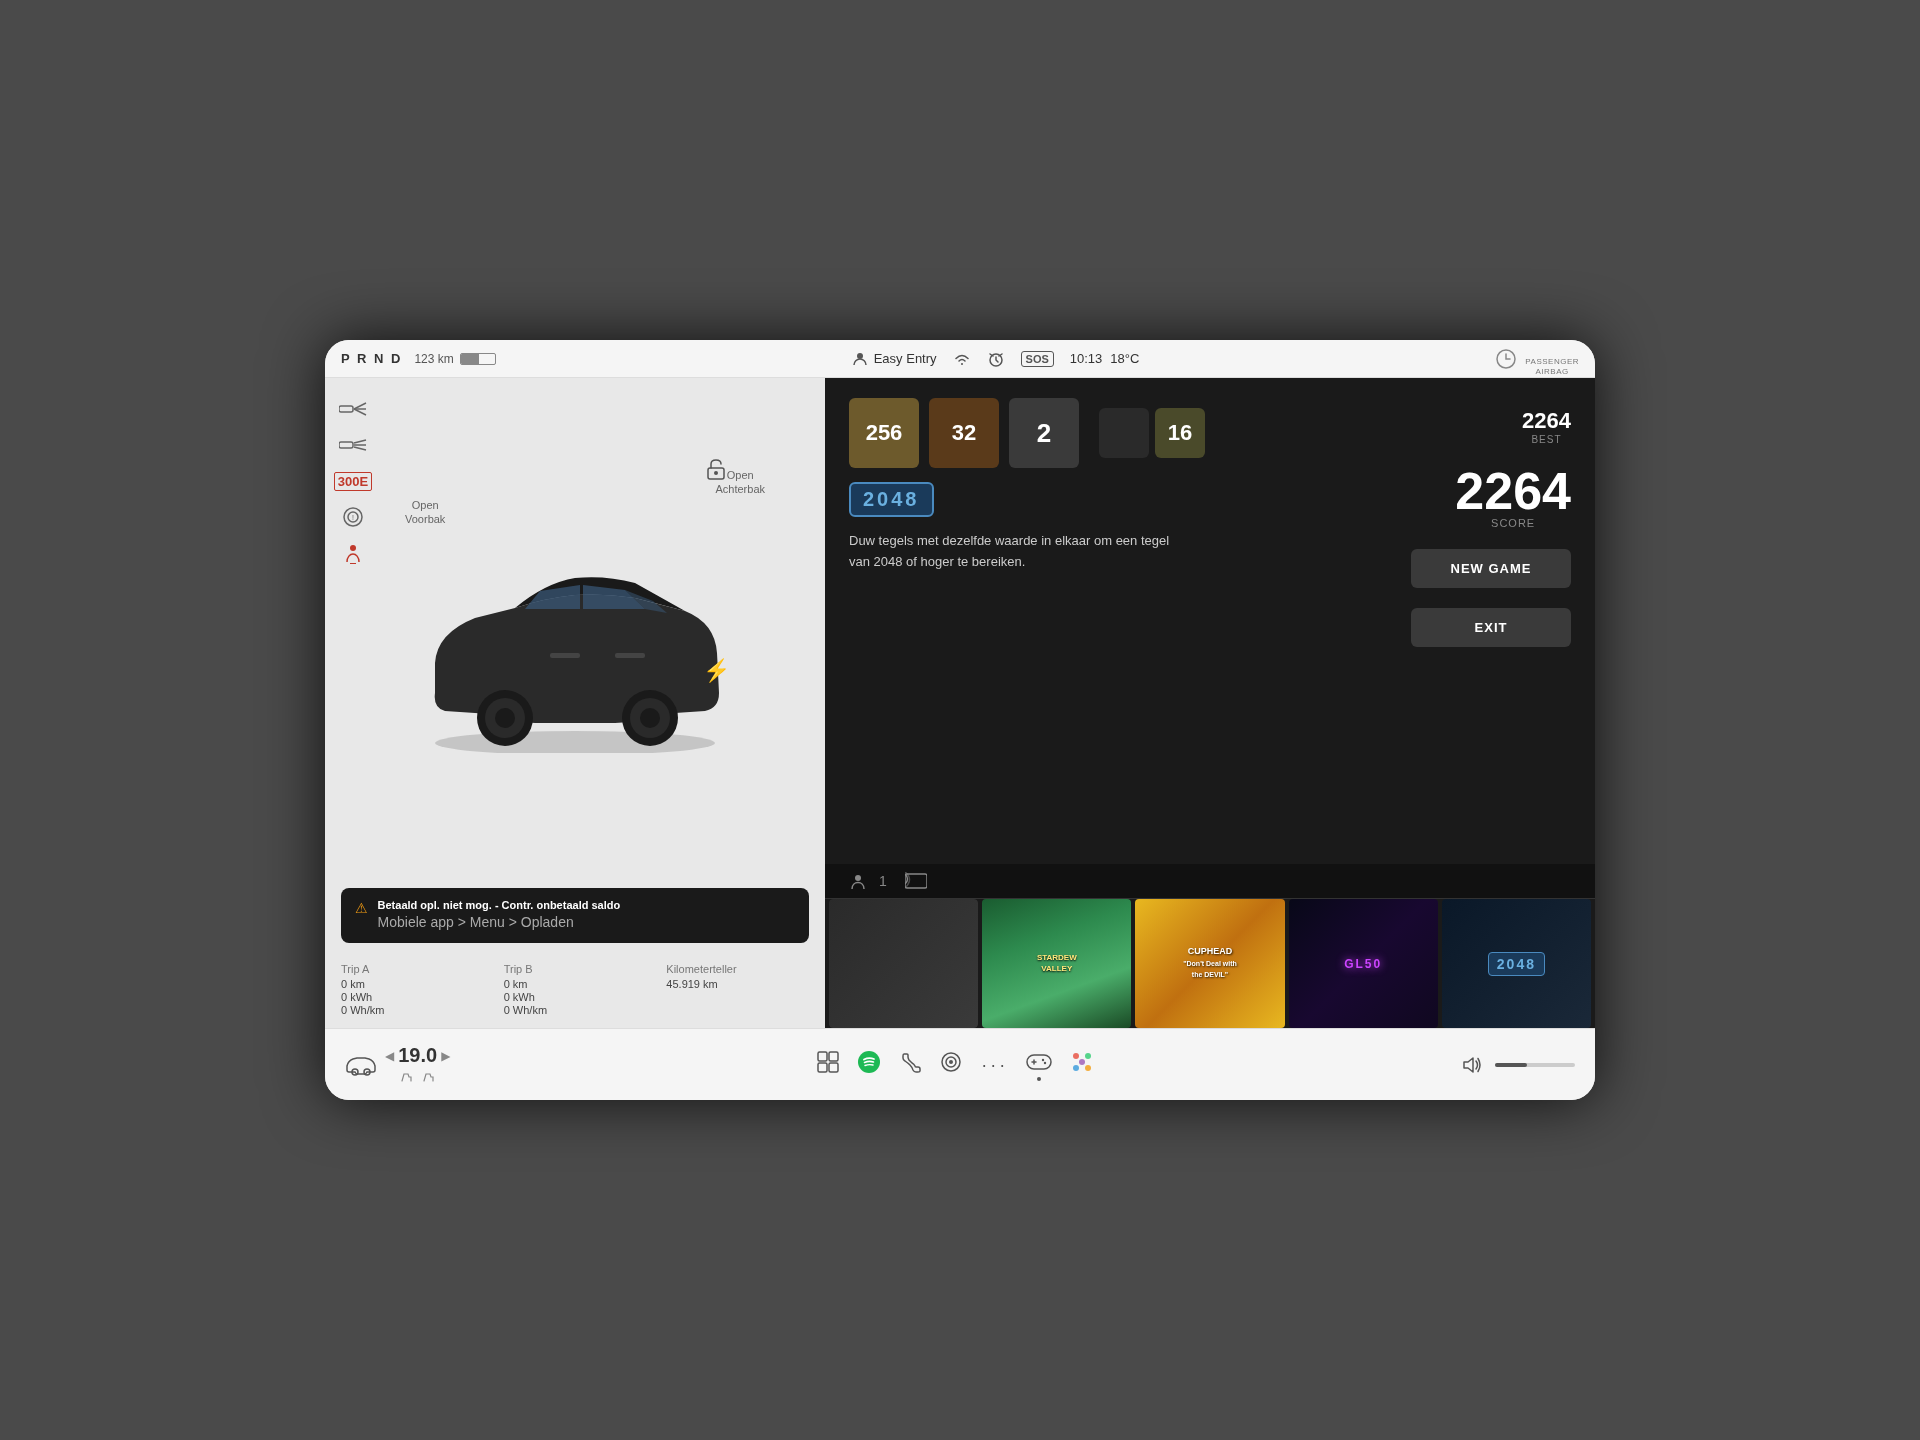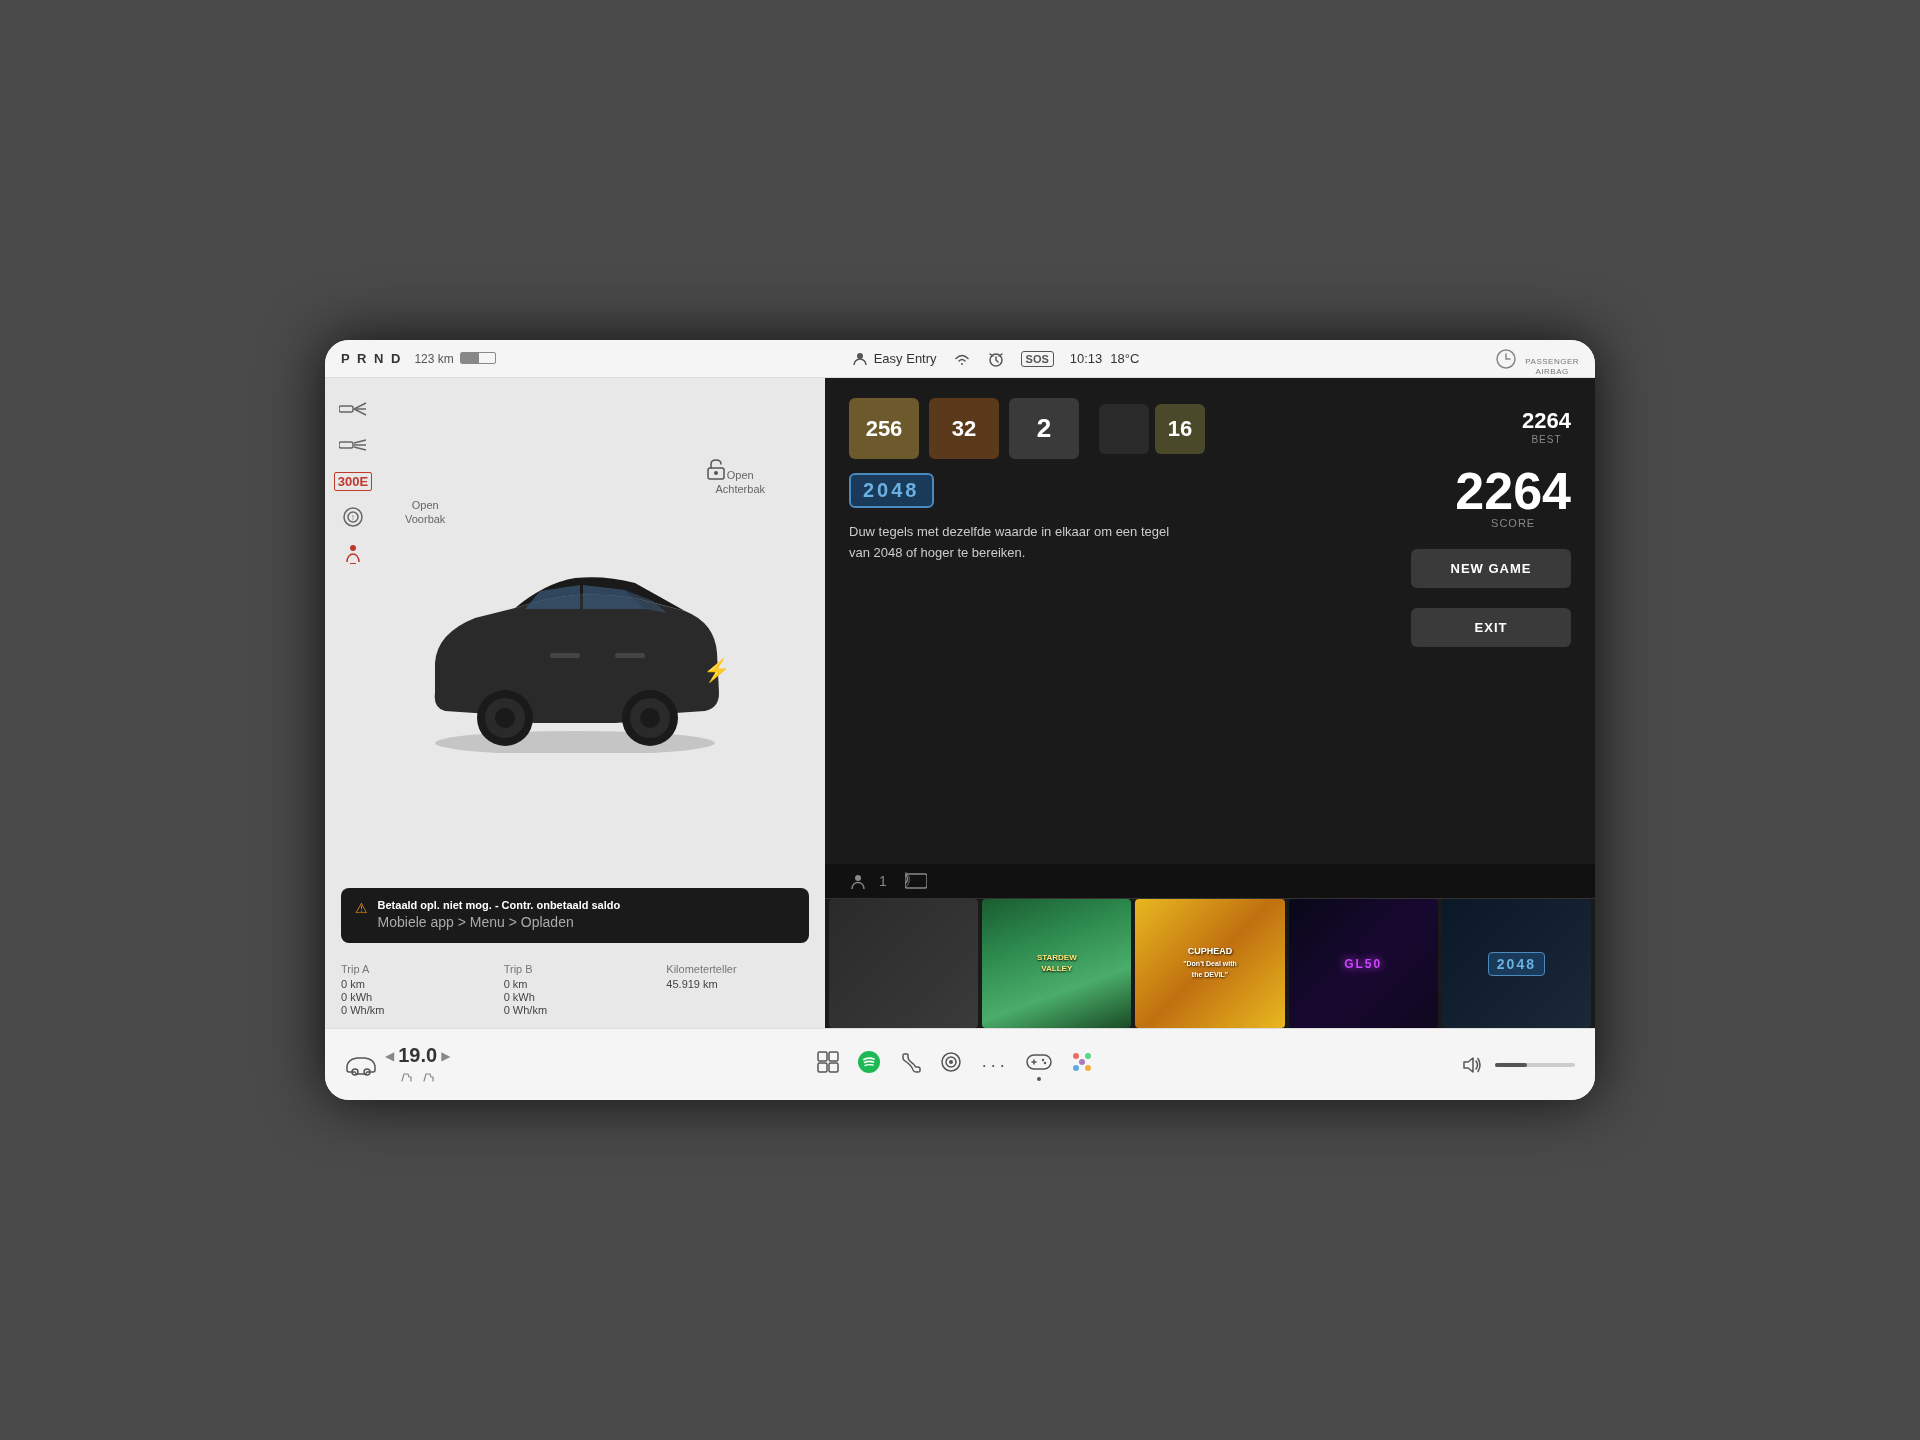--- a/index.html
+++ b/index.html
@@ -46,21 +46,21 @@
       gap: 12px;
     }
     .prnd {
       font-size: 13px;
       font-weight: 600;
       letter-spacing: 2px;
       color: #333;
     }
     .battery-area {
       display: flex;
-      align-items: flex-start;
+      align-items: center;
       gap: 6px;
       font-size: 12px;
       color: #555;
     }
     .battery-bar {
       width: 36px;
       height: 12px;
       border: 1.5px solid #888;
       border-radius: 2px;
       position: relative;
@@ -270,21 +270,21 @@
       flex-direction: column;
       gap: 14px;
     }
     .tiles-row {
       display: flex;
       gap: 10px;
       align-items: center;
     }
     .tile {
       width: 70px;
-      height: 61px;
+      height: 70px;
       border-radius: 6px;
       display: flex;
       align-items: center;
       justify-content: center;
       font-size: 22px;
       font-weight: 700;
       color: #fff;
     }
     .tile-256 { background: #6d5a2c; }
     .tile-32 { background: #5a3a1a; }

